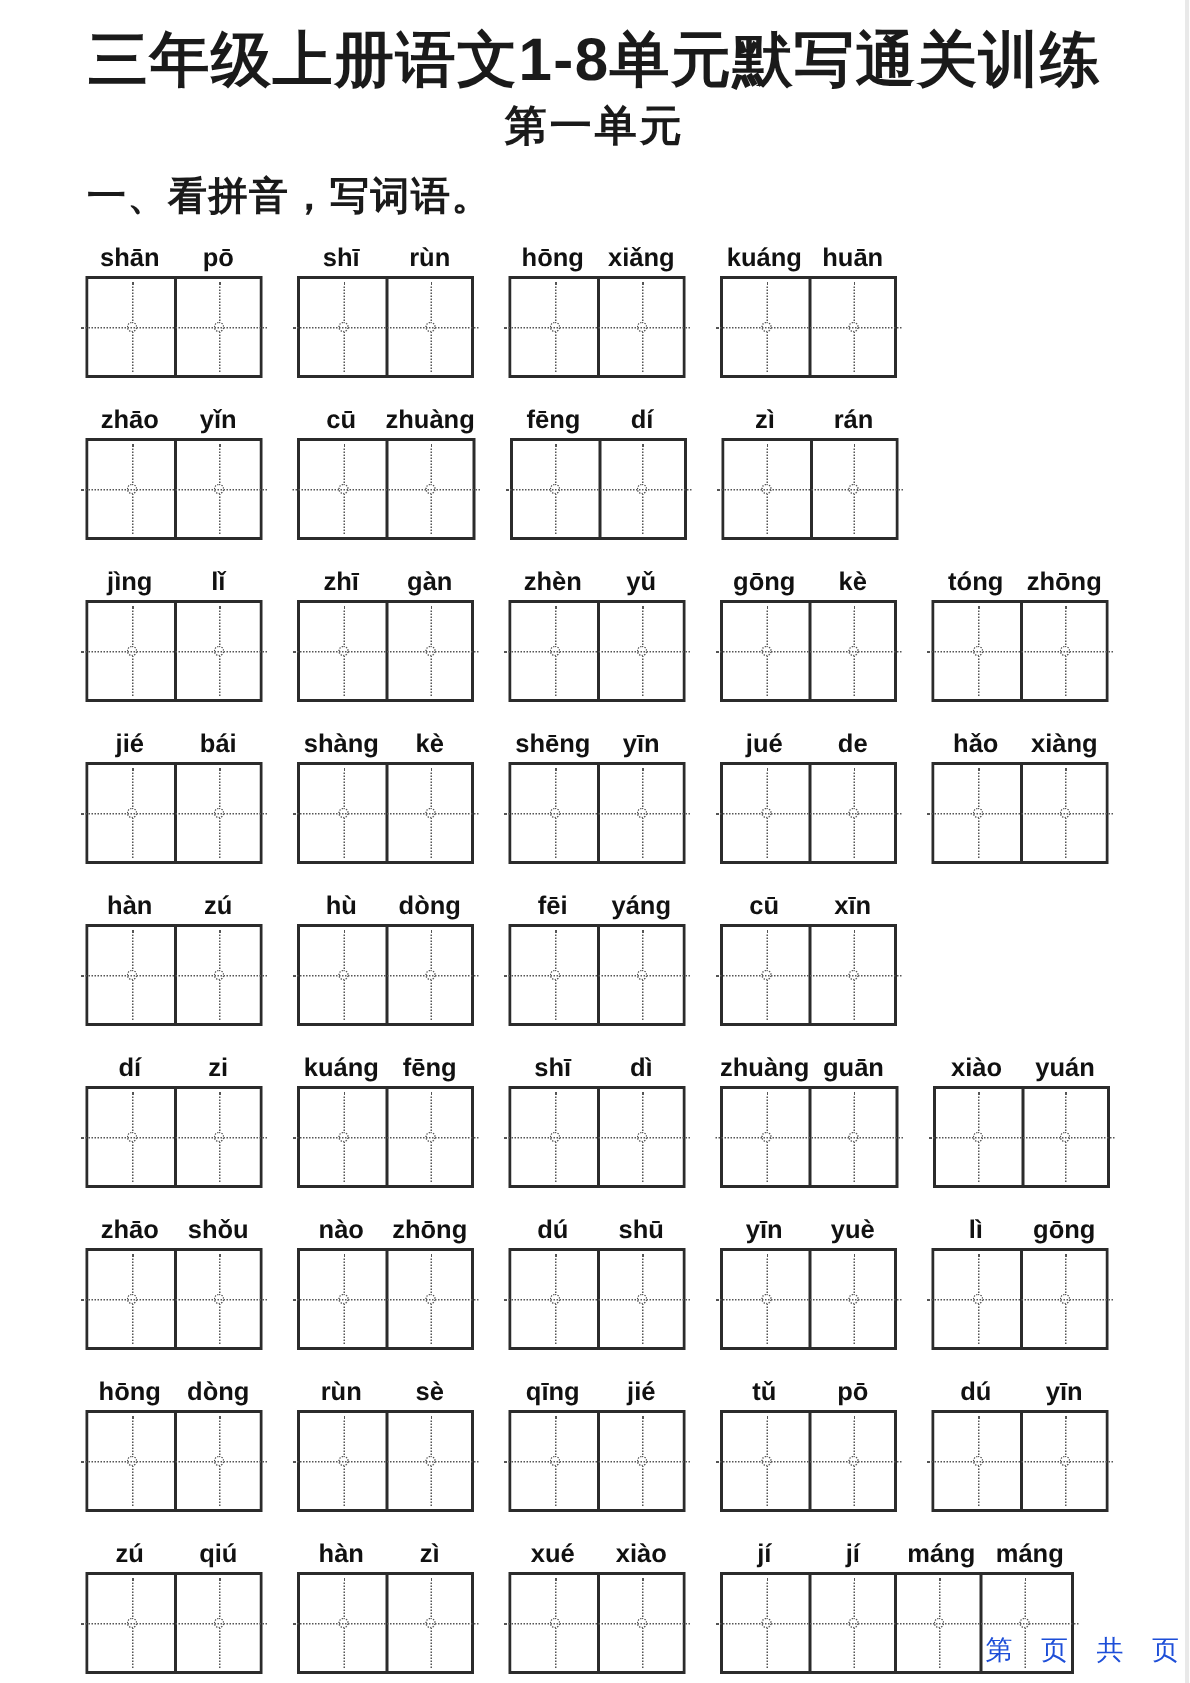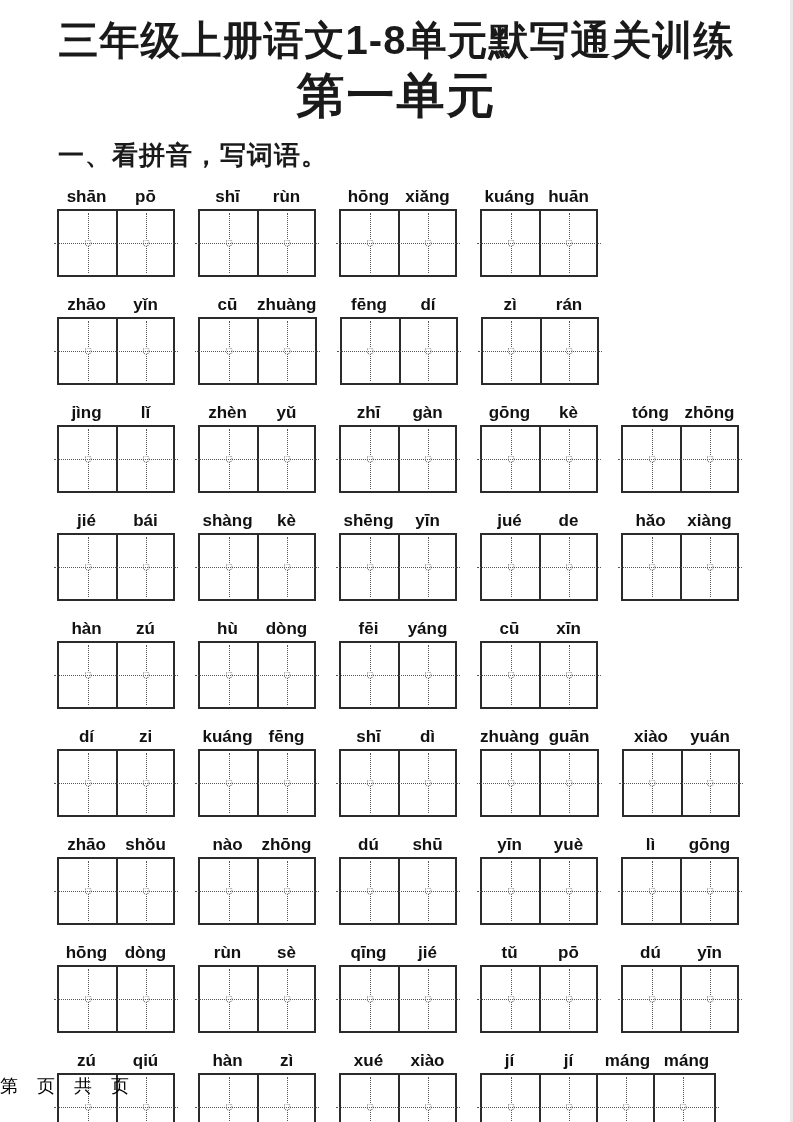--- a/index.html
+++ b/index.html
@@ -23,21 +23,21 @@
     background:#e9e9e9;
   }
   .title-block { text-align:center; padding-top:14px; }
   .title-line1 {
     font-size:40px;
     font-weight:900;
     letter-spacing:1px;
     line-height:1.3;
   }
   .title-line2 {
-    font-size:48px;
+    font-size:28px;
     font-weight:900;
     letter-spacing:2px;
     line-height:1.25;
   }
   .section-heading {
     margin:12px 0 14px 58px;
     font-size:26px;
     font-weight:700;
     letter-spacing:1px;
   }
@@ -99,25 +99,25 @@
     left:50%; top:50%;
     width:5px; height:5px;
     transform:translate(-50%,-50%);
     border:1px dotted #555;
     border-radius:50%;
     background:#fff;
   }
   .footer {
     position:absolute;
     left:0; right:0;
-    bottom:24px;
-    text-align:left;
+    bottom:10px;
+    text-align:right;
     font-size:18px;
     letter-spacing:7px;
-    color:#000000;
+    color:#1d4ed8;
   }
 </style>
 </head>
 <body>
 
 <div class="page">
 
   <div class="title-block">
     <div class="title-line1">三年级上册语文1-8单元默写通关训练</div>
     <div class="title-line2">第一单元</div>
@@ -216,32 +216,32 @@
             <div class="pinyin-syllable">jìng</div>
             <div class="pinyin-syllable">lǐ</div>
           </div>
           <div class="writing-grid">
             <div class="writing-cell"></div>
             <div class="writing-cell"></div>
           </div>
         </div>
         <div class="word-item">
           <div class="pinyin-labels">
+            <div class="pinyin-syllable">zhī</div>
+            <div class="pinyin-syllable">gàn</div>
+          </div>
+          <div class="writing-grid">
+            <div class="writing-cell"></div>
+            <div class="writing-cell"></div>
+          </div>
+        </div>
+        <div class="word-item">
+          <div class="pinyin-labels">
             <div class="pinyin-syllable">zhèn</div>
             <div class="pinyin-syllable">yǔ</div>
-          </div>
-          <div class="writing-grid">
-            <div class="writing-cell"></div>
-            <div class="writing-cell"></div>
-          </div>
-        </div>
-        <div class="word-item">
-          <div class="pinyin-labels">
-            <div class="pinyin-syllable">zhī</div>
-            <div class="pinyin-syllable">gàn</div>
           </div>
           <div class="writing-grid">
             <div class="writing-cell"></div>
             <div class="writing-cell"></div>
           </div>
         </div>
         <div class="word-item">
           <div class="pinyin-labels">
             <div class="pinyin-syllable">gōng</div>
             <div class="pinyin-syllable">kè</div>

